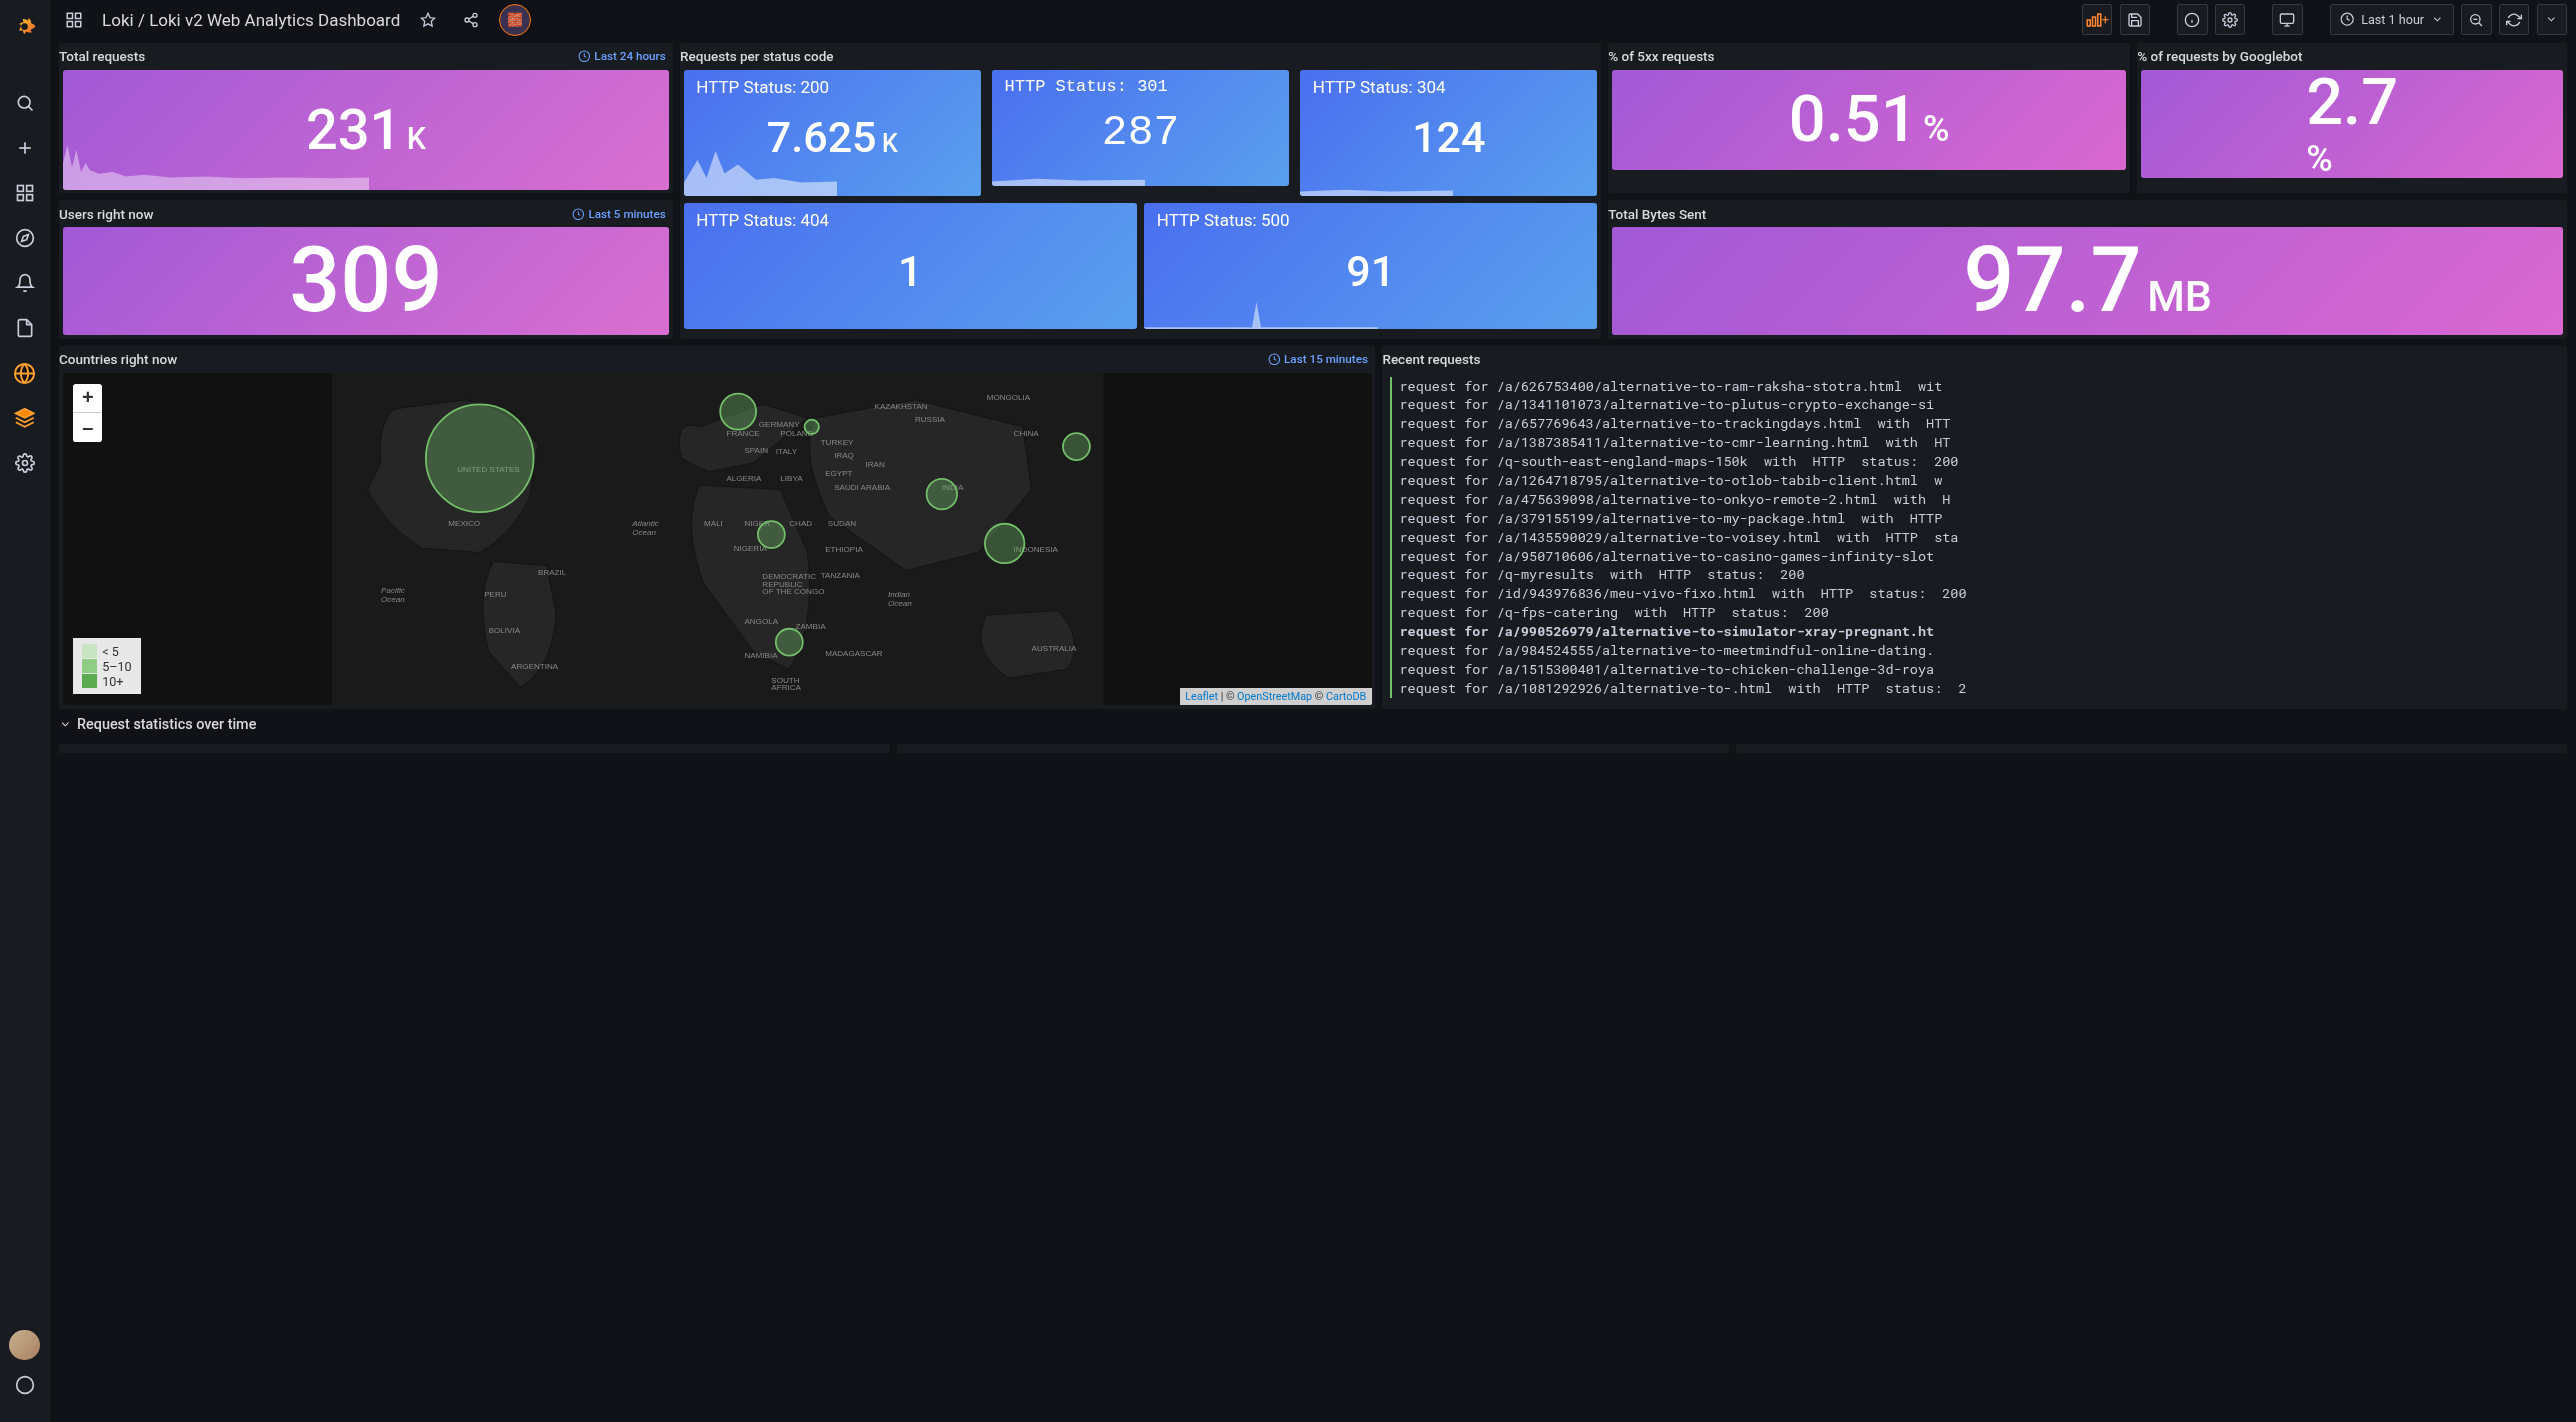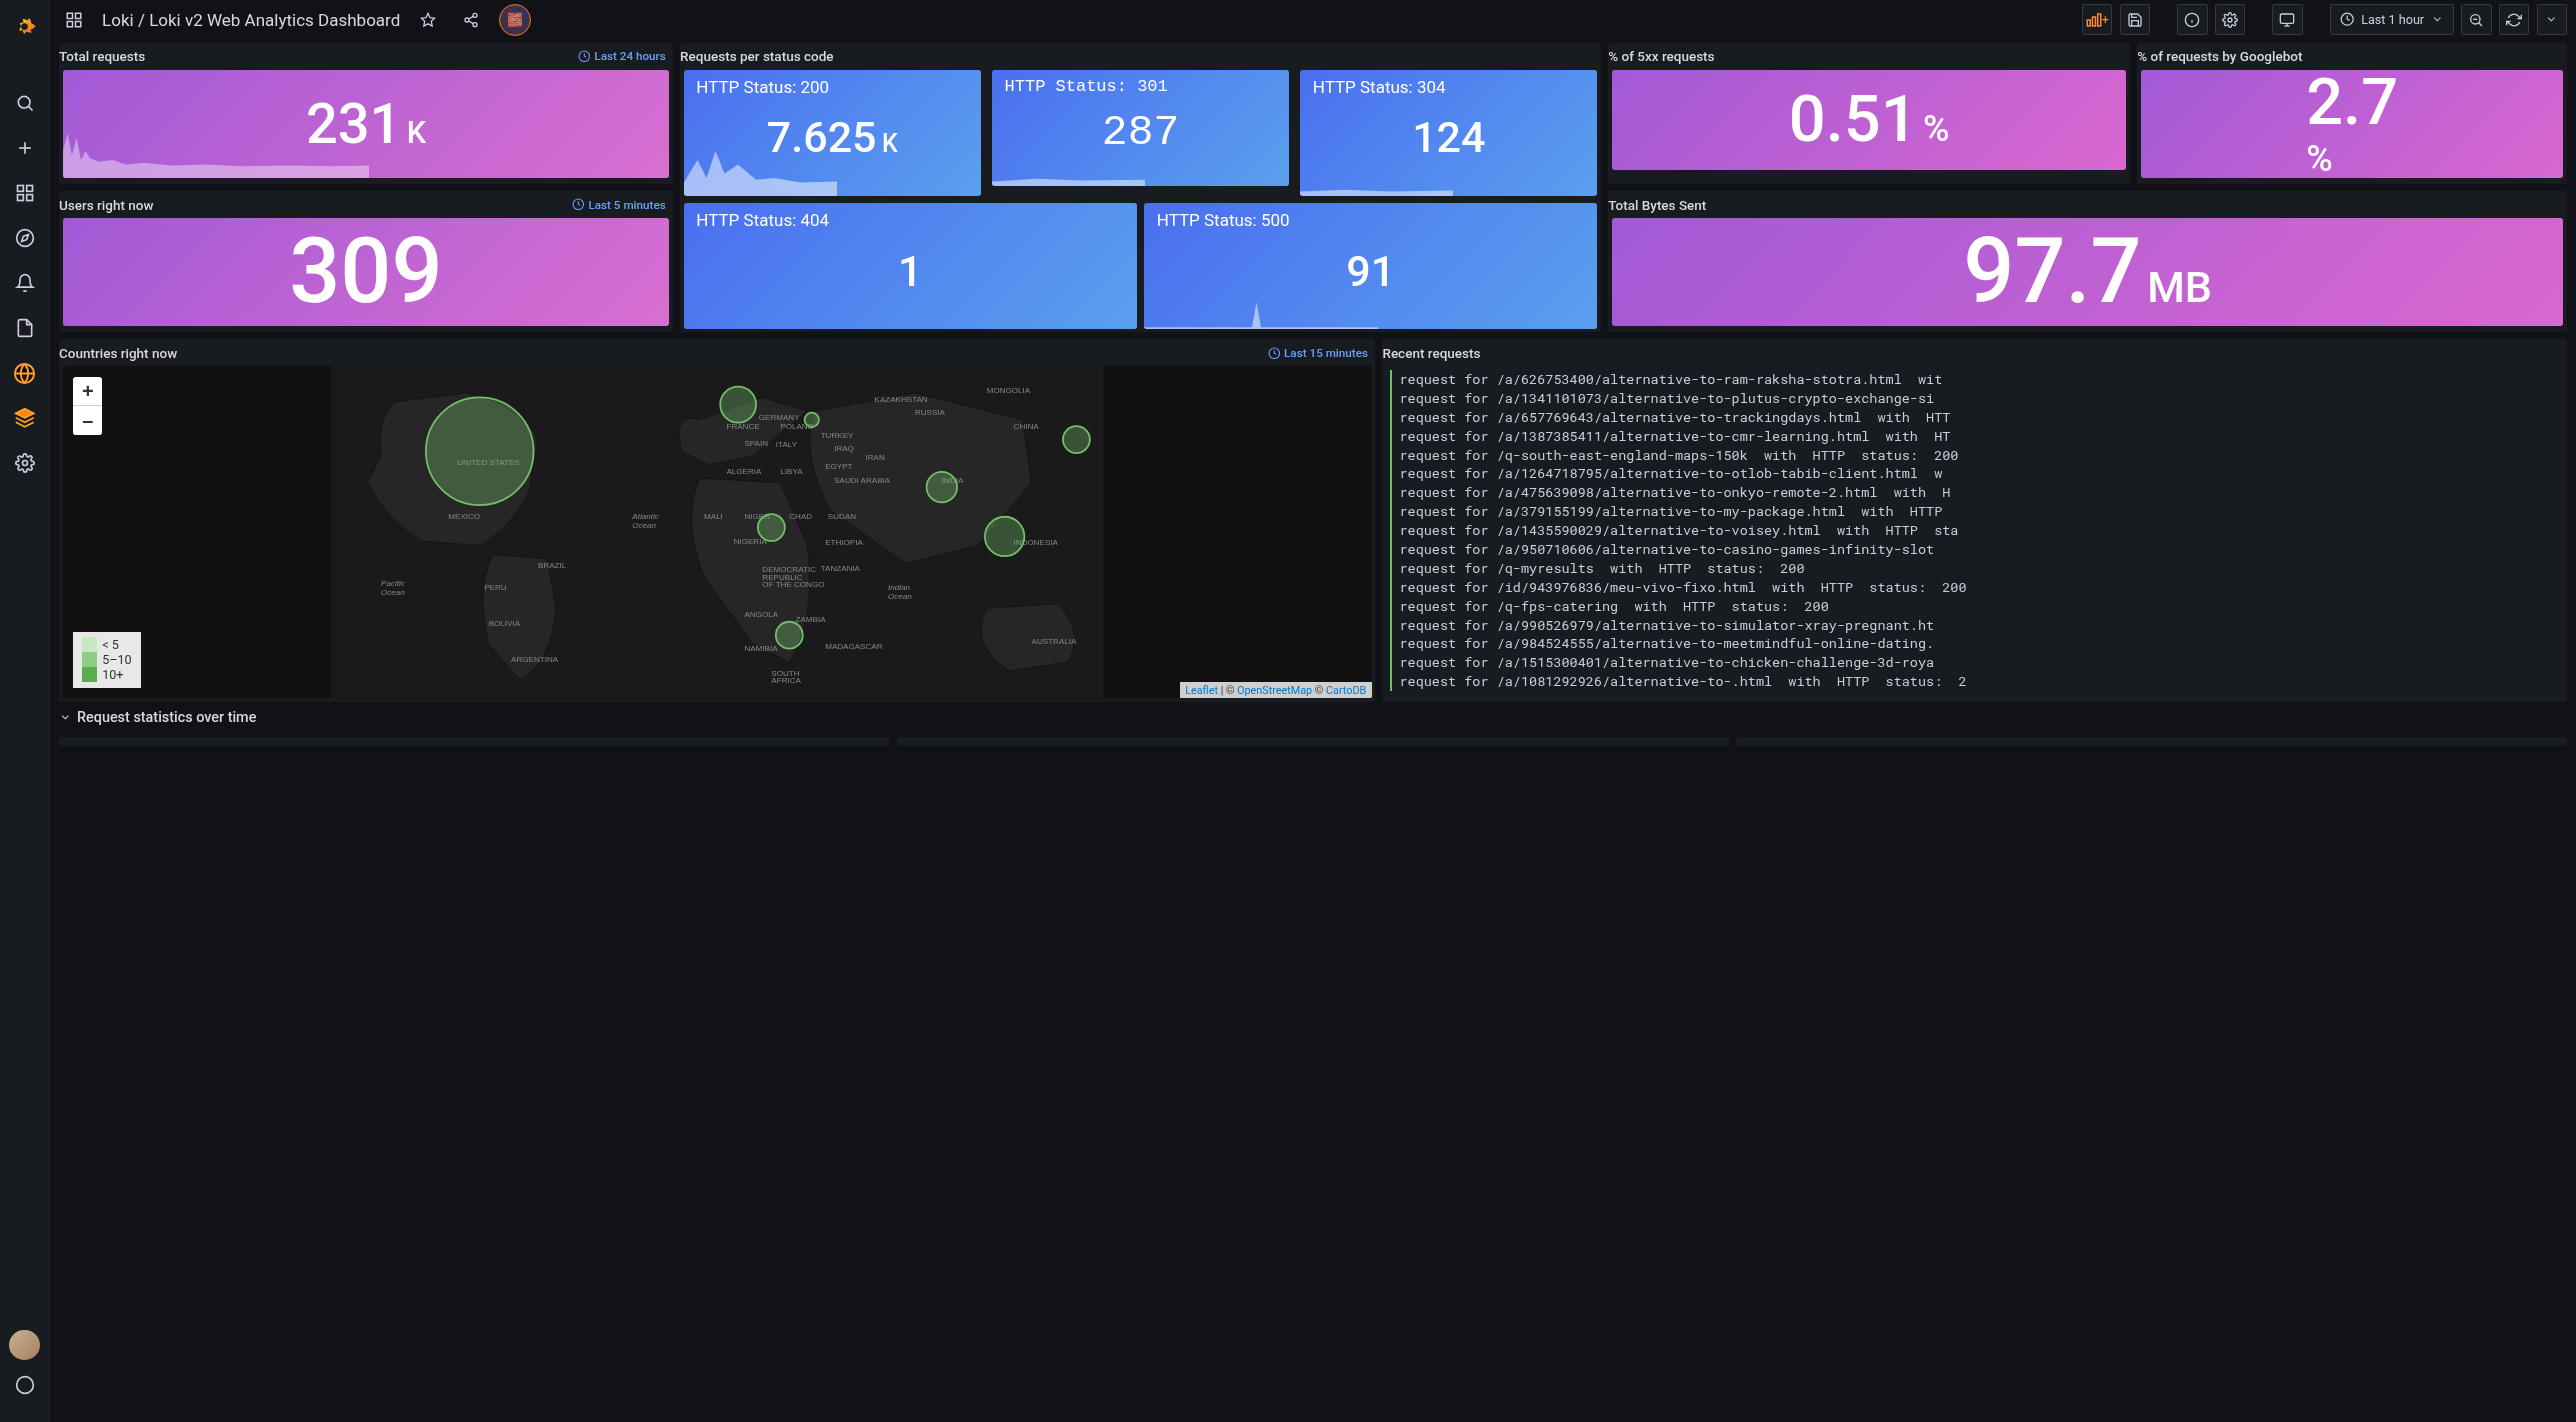--- a/index.html
+++ b/index.html
@@ -249,21 +249,21 @@
               <span>Total requests</span>
             <span class="panel-time">
                 <svg width="12.6" height="12.6" viewBox="0 0 24 24" fill="none" stroke="#6aa0ff" stroke-width="2">
                   <circle cx="12" cy="12" r="10"></circle>
                   <polyline points="12 6 12 12 16 14"></polyline>
                 </svg>
                 <span>Last 24 hours</span>
               </span>
           </div>
           <div class="panel-body" style="padding:0 3.6px 3.6px 3.6px;">
-            <div class="stat-card stat-purple" style="height:108px;">
+            <div class="stat-card stat-purple" style="height:120px;">
               <div class="stat-value">
                   <span>231</span>
                   <span class="unit">K</span>
                 </div>
               <svg class="spark" viewBox="0 0 340 60" preserveAspectRatio="none">
                   <path d="M0,30 L5,10 L10,35 L15,15 L20,40 L25,30 L30,38 L40,42 L55,40 L70,45 L90,43 L120,46 L160,45 L200,47 L250,46 L300,47 L340,46 L340,60 L0,60 Z" fill="rgba(255,255,255,0.4)"></path>
                 </svg>
             </div>
           </div>
         </div>
@@ -538,21 +538,21 @@
                 <div class="log-line">
                   <div class="log-bar"></div>
                   <div style="white-space: pre;">request for /id/943976836/meu-vivo-fixo.html  with  HTTP  status:  200</div>
                 </div>
                 <div class="log-line">
                   <div class="log-bar"></div>
                   <div style="white-space: pre;">request for /q-fps-catering  with  HTTP  status:  200</div>
                 </div>
                 <div class="log-line">
                   <div class="log-bar"></div>
-                  <div style="white-space: pre;">request for /a/990526979/alternative-to-simulator-xray-pregnant.ht</div>
+                  <div style="white-space: pre; font-weight: bold;">request for /a/990526979/alternative-to-simulator-xray-pregnant.ht</div>
                 </div>
                 <div class="log-line">
                   <div class="log-bar"></div>
                   <div style="white-space: pre;">request for /a/984524555/alternative-to-meetmindful-online-dating.</div>
                 </div>
                 <div class="log-line">
                   <div class="log-bar"></div>
                   <div style="white-space: pre;">request for /a/1515300401/alternative-to-chicken-challenge-3d-roya</div>
                 </div>
                 <div class="log-line">

